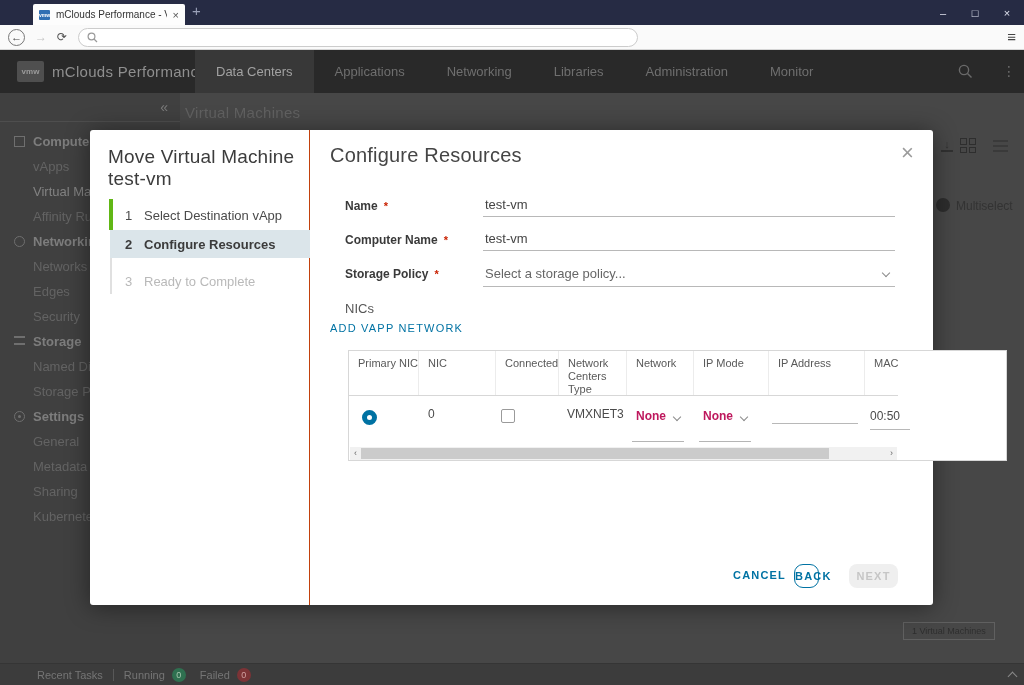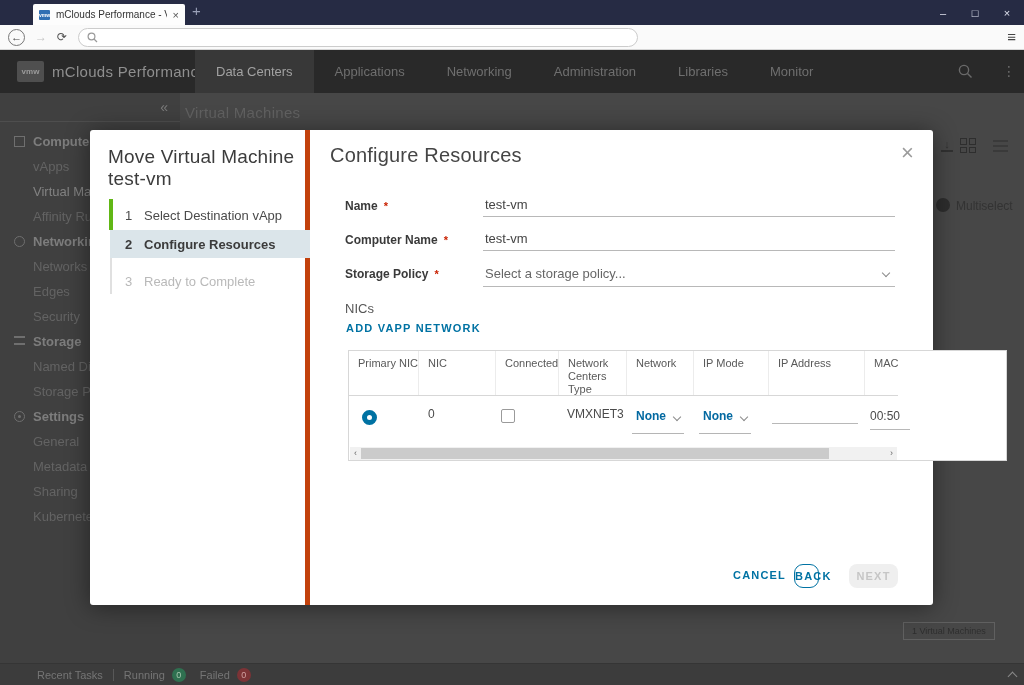--- a/index.html
+++ b/index.html
@@ -77,21 +77,21 @@
   .badge { width:14px; height:14px; border-radius:50%; font-size:9px; display:flex; align-items:center;
            justify-content:center; margin-left:7px; }
   .badge.green { background:#2f7050; color:#a8c8b0; }
   .badge.red { background:#7c3336; color:#d0a0a0; }
   .sb-caret { position:absolute; right:8px; top:9px; width:7px; height:7px; border-left:1.5px solid #8a8a8a;
               border-top:1.5px solid #8a8a8a; transform:rotate(45deg); }
 
   
   .modal { left:90px; top:130px; width:843px; height:475px; background:#fff; border-radius:3px;
            box-shadow:0 2px 24px rgba(0,0,0,.45); }
-  .wizard { left:0; top:0; width:220px; height:475px; border-right:5px solid #c2410c; }
+  .wizard { left:0; top:0; width:220px; height:475px; border-right:1px solid #c2410c; }
   .wiz-title { position:absolute; left:18px; top:16px; font-size:19px; line-height:22px; color:#3c3c3c; letter-spacing:.2px; }
   .wiz-track { position:absolute; left:20px; top:69px; width:2px; height:95px; background:#e0e0e0; }
   .wiz-bar { position:absolute; left:19px; top:69px; width:4px; height:31px; background:#61b715; }
   .step { position:absolute; left:20px; width:200px; height:28px; display:flex; align-items:center; gap:9px;
           padding-left:15px; font-size:13px; color:#4a4a4a; }
   .step .num { width:10px; }
   .step.active { background:#dbe5ea; font-weight:bold; color:#3b3b3b; }
   .step.disabled { color:#b9b9b9; }
 
   .mclose { position:absolute; left:901px; top:142px; font-size:22px; color:#9b9b9b; line-height:22px; }
@@ -101,32 +101,32 @@
   .req { color:#c92100; margin-left:6px; font-size:11px; }
   .finput { position:absolute; left:483px; width:412px; border:none; border-bottom:1px solid #b8b8b8;
             font-size:13px; color:#444; padding:0 2px 4px 2px; outline:none; background:transparent;
             font-family:"Liberation Sans","DejaVu Sans",sans-serif; }
   .fselect { position:absolute; left:483px; width:412px; border-bottom:1px solid #b8b8b8; font-size:13px;
              color:#666; padding:0 2px 5px 2px; }
   .chev { position:absolute; width:6px; height:6px; border-right:1.5px solid #8a8a8a; border-bottom:1.5px solid #8a8a8a;
           transform:rotate(45deg); }
 
   .nics-label { position:absolute; left:345px; top:301px; font-size:13px; color:#565656; }
-  .addnet { position:absolute; left:346px; top:322px; font-size:11px; font-weight:bold; letter-spacing:1.2px; color:#0072a3;text-align:right; }
+  .addnet { position:absolute; left:330px; top:322px; font-size:11px; font-weight:normal; letter-spacing:1.2px; color:#0072a3;text-align:right; }
 
   .nictable { position:absolute; left:348px; top:350px; width:659px; height:111px; border:1px solid #d7d7d7; background:#fff; overflow:hidden; }
   .thead { position:absolute; left:0; top:0; height:45px; width:549px; border-bottom:1px solid #d7d7d7; display:flex; }
   .th { font-size:11px; color:#595959; padding:6px 0 0 9px; border-left:1px solid #ececec; overflow:hidden; line-height:13px; }
   .th:first-child { border-left:none; }
   .trow { position:absolute; left:0; top:46px; height:49px; width:549px; }
   .radio { position:absolute; left:13px; top:13px; width:15px; height:15px; border-radius:50%; border:5px solid #0072a3; background:#fff; }
   .cell-txt { position:absolute; font-size:12px; color:#4a4a4a; }
   .cbox { position:absolute; left:152px; top:12px; width:14px; height:14px; border:1px solid #9a9a9a; border-radius:2px; background:#fff; }
-  .ddl { position:absolute; top:12px; font-size:12px; font-weight:bold; color:#0369a1; border-bottom:1px solid #b5b5b5;
-         width:52px; padding:0 2px 10px 4px; }
+  .ddl { position:absolute; top:12px; font-size:12px; font-weight:bold; color:#be185d; border-bottom:1px solid #b5b5b5;
+         width:52px; padding:0 2px 18px 4px; }
   .ddl .chev { right:4px; top:5px; }
   .ipline { position:absolute; left:423px; top:12px; width:86px; border:none; border-bottom:1px solid #b8b8b8; outline:none; font-size:12px; background:transparent; }
   .macline { position:absolute; left:521px; top:12px; width:40px; font-size:12px; color:#4a4a4a; border-bottom:1px solid #b8b8b8; padding-bottom:6px; white-space:nowrap; }
   .hscroll { position:absolute; left:1px; top:96px; width:547px; height:13px; background:#f1f1f1; }
   .hs-arrow { position:absolute; top:0; width:11px; height:13px; font-size:9px; color:#666; text-align:center; line-height:13px; }
   .hs-thumb { position:absolute; left:11px; top:1px; width:468px; height:11px; background:#cbcbcb; }
 
   .btn-cancel { position:absolute; left:733px; top:569px; font-size:11px; font-weight:bold; letter-spacing:1.2px; color:#0072a3; }
   .btn-back { position:absolute; left:794px; top:564px; width:25px; height:24px; border:1px solid #0072a3; border-radius:9px;
               font-size:11px; font-weight:bold; letter-spacing:1.2px; color:#0072a3; text-align:center; line-height:22px; background:#fff; }
@@ -164,22 +164,22 @@
     <div class="menu-ic">≡</div>
   </div>
 
   <div class="abs appnav">
     <div class="logo">vmw</div>
     <div class="product">mClouds Performance</div>
     <div class="navitems">
       <div class="navitem active">Data Centers</div>
       <div class="navitem">Applications</div>
       <div class="navitem">Networking</div>
+      <div class="navitem">Libraries</div>
       <div class="navitem">Administration</div>
-      <div class="navitem">Libraries</div>
       <div class="navitem">Monitor</div>
     </div>
     <svg class="hdr-search" width="15" height="15" viewBox="0 0 15 15">
       <circle cx="6" cy="6" r="4.6" fill="none" stroke="#6a6a6a" stroke-width="1.4"></circle>
       <line x1="9.5" y1="9.5" x2="13.5" y2="13.5" stroke="#6a6a6a" stroke-width="1.4"></line>
     </svg>
     <div class="hdr-more">⋮</div>
   </div>
 
   <div class="abs workspace"></div>

